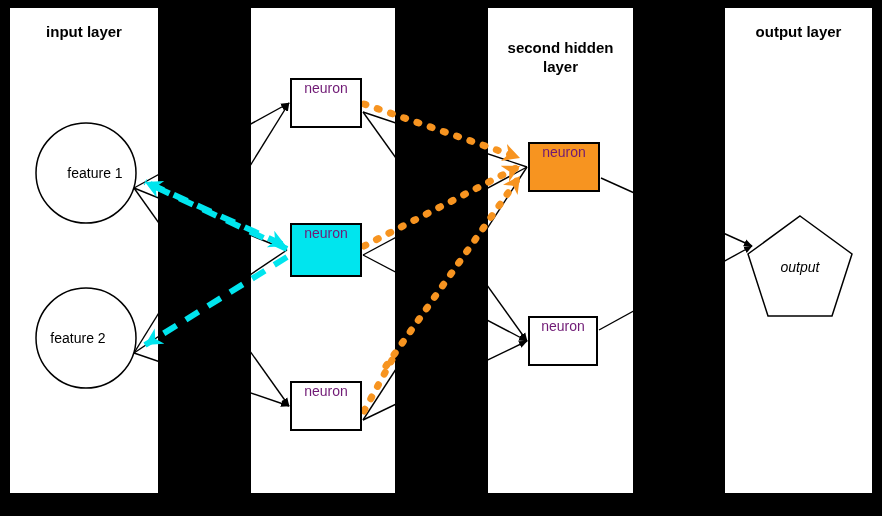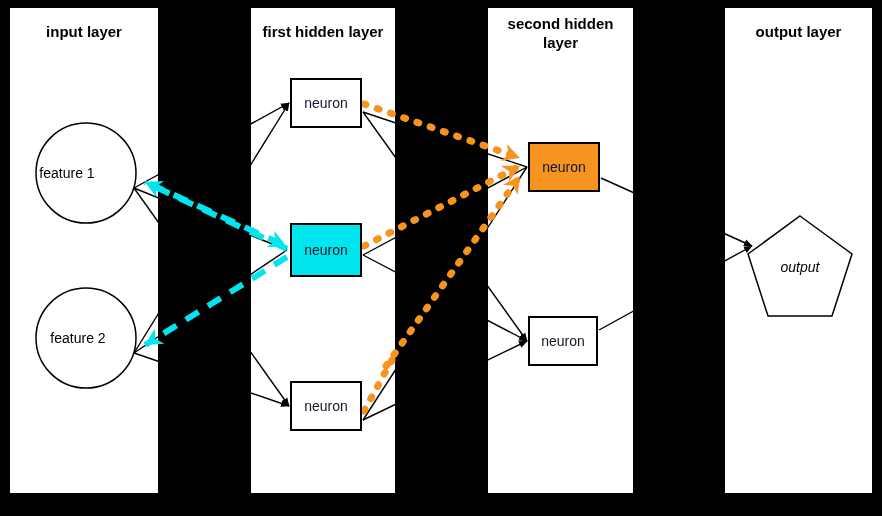--- a/index.html
+++ b/index.html
@@ -46,40 +46,38 @@
     text-align: center;
     font-size: 14px;
     color: #000000;
     pointer-events: none;
   }
   .neuron-box {
     position: absolute;
     border: 2px solid #000000;
     box-sizing: border-box;
     display: flex;
-    align-items: center;
     justify-content: center;
     font-size: 14px;
-    color: #0f172a;
+    color: #701a75;
     background: #ffffff;
   }
 </style>
 </head>
 <body>
 
 <div id="canvas">
 
   <div class="panel" style="left:10px; top:8px; width:148px; height:485px;"></div>
   <div class="panel" style="left:251px; top:8px; width:144px; height:485px;"></div>
   <div class="panel" style="left:488px; top:8px; width:145px; height:485px;"></div>
   <div class="panel" style="left:725px; top:8px; width:147px; height:485px;"></div>
 
   <div class="panel-title" style="left:10px; width:148px; top:22px;">input layer</div>
-  <div class="panel-title" style="left:261px; width:124px; top:22px;">first hidden layer</div>
-  <div class="panel-title" style="left:496px; width:129px; top:14px;">second hidden layer</div>
+  <div class="panel-title" style="left:496px; width:129px; top:38px;">second hidden layer</div>
   <div class="panel-title" style="left:725px; width:147px; top:22px;">output layer</div>
 
   <svg class="overlay" viewBox="0 0 882 516">
     <defs>
       <marker id="arrowBlack" markerWidth="9" markerHeight="9" refX="8" refY="4.2" orient="auto" markerUnits="userSpaceOnUse">
         <path d="M0,0.6 L8.6,4.2 L0,7.8 z" fill="#000000"></path>
       </marker>
       <marker id="arrowCyan" markerWidth="20" markerHeight="20" refX="17" refY="9" orient="auto" markerUnits="userSpaceOnUse">
         <path d="M0,0 L17,9 L0,18 L5,9 z" fill="#00e5ee"></path>
       </marker>
@@ -127,21 +125,21 @@
     <g>
       <circle cx="86" cy="173" r="50" fill="#ffffff" stroke="#000000" stroke-width="1.5"></circle>
       <circle cx="86" cy="338" r="50" fill="#ffffff" stroke="#000000" stroke-width="1.5"></circle>
     </g>
 
     <g>
       <polygon points="800,216 852,254 832,316 768,316 748,254" fill="#ffffff" stroke="#000000" stroke-width="1.5"></polygon>
     </g>
   </svg>
 
-  <div class="node-label" style="left:25px; top:165px; width:84px;">feature 1</div>
+  <div class="node-label" style="left:53px; top:165px; width:84px;">feature 1</div>
   <div class="node-label" style="left:36px; top:330px; width:84px;">feature 2</div>
   <div class="node-label" style="left:750px; top:259px; width:100px;font-style:italic;">output</div>
 
   <div class="neuron-box" style="left:290px; top:78px; width:72px; height:50px; background:#ffffff;">
     <span>neuron</span>
   </div>
   <div class="neuron-box" style="left:290px; top:223px; width:72px; height:54px; background:#00e5ee;">
     <span>neuron</span>
   </div>
   <div class="neuron-box" style="left:290px; top:381px; width:72px; height:50px; background:#ffffff;">

